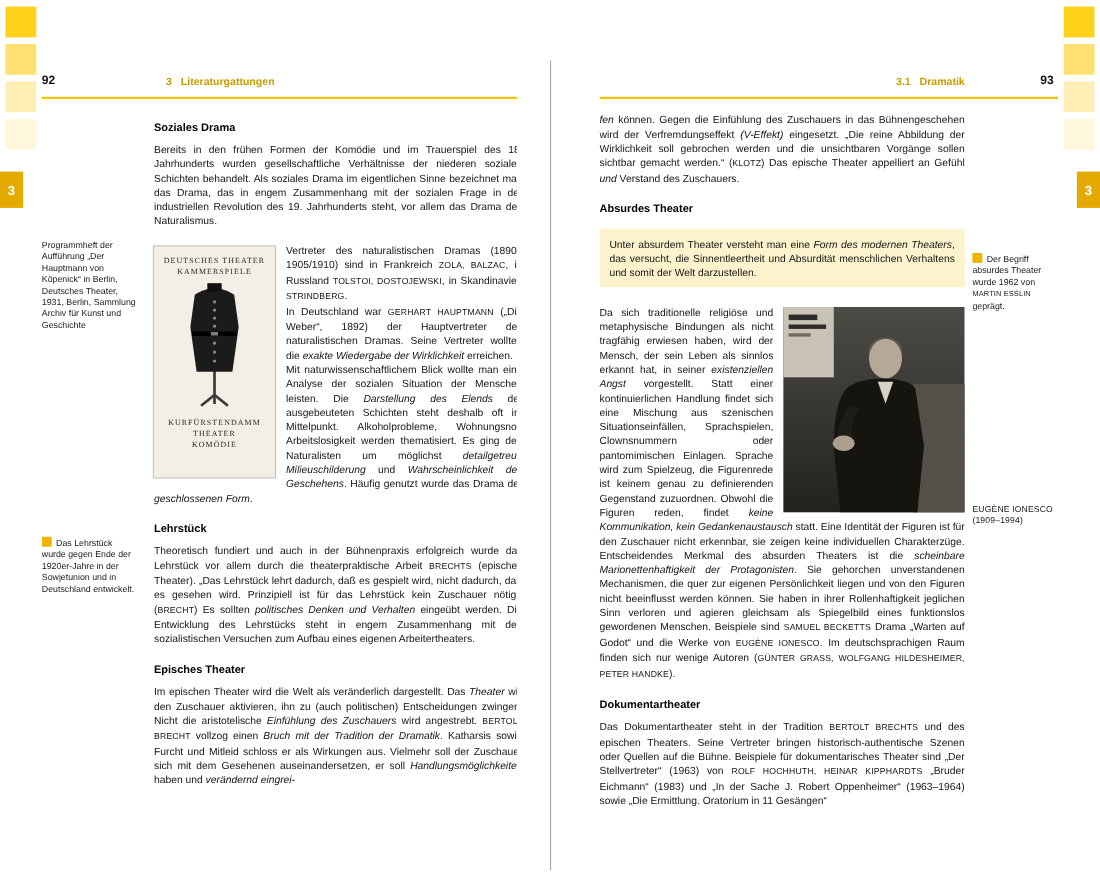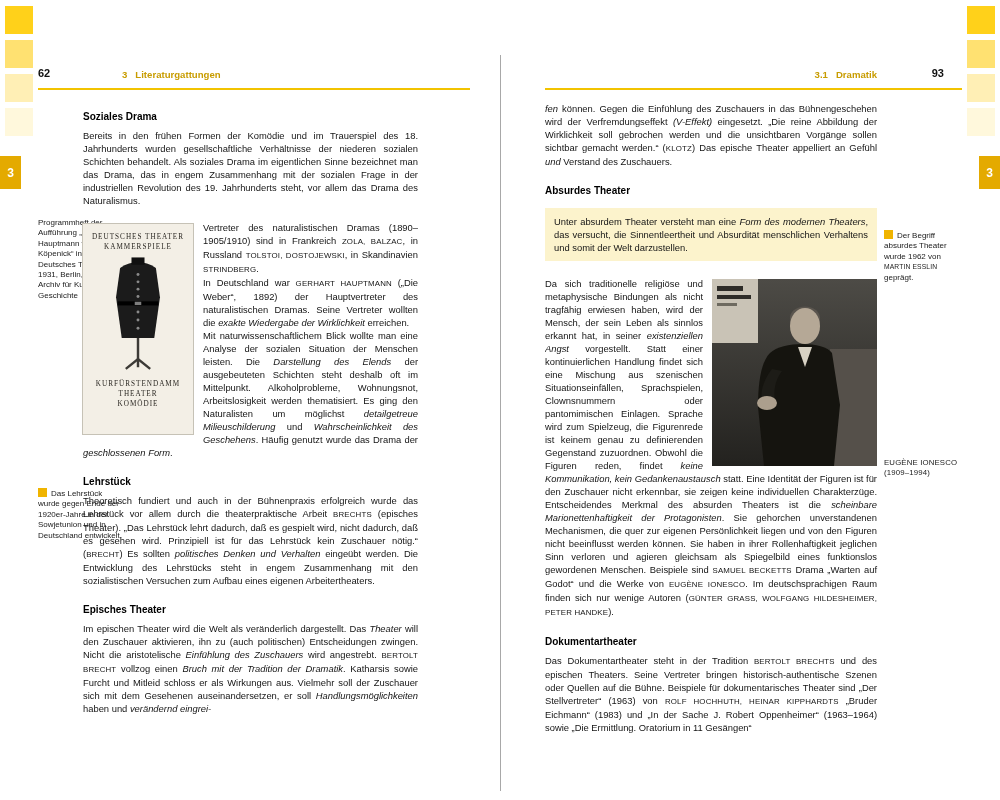--- a/index.html
+++ b/index.html
@@ -20,29 +20,29 @@
   .chapter-tab.left { left:0; } .chapter-tab.right { right:0; }
 
   
   .page { position:absolute; top:60px; height:732px; overflow:hidden; }
   .page-left { left:38px; width:432px; }
   .page-right { left:545px; width:417px; }
 
   .page-header { position:relative; height:26px; }
   .page-num { position:absolute; top:7px; font-weight:bold; font-size:11px; color:#111; }
   .page-left .page-num { left:0; }
-  .page-right .page-num { right:18px; }
+  .page-right .page-num { right:4px; }
   .chapter-title { position:absolute; top:8.5px; font-weight:bold; font-size:9.6px; color:#c89c00; }
-  .page-left .chapter-title { left:84px; }
+  .page-left .chapter-title { left:113px; }
   .page-right .chapter-title { right:85px; }
   .chapter-title .num { margin-right:8px; }
   .rule { height:2px; background:#f2c300; margin-top:2px; }
 
   .main-col { position:relative; }
-  .page-left .main-col { margin-left:45px; width:335px; }
+  .page-left .main-col { margin-left:102px; width:335px; }
   .page-right .main-col { width:332px; }
 
   h3.sec { font-size:10px; font-weight:bold; color:#000; margin:17px 0 7px 0; clear:both; }
   .page-left h3.first-h { margin-top:21px; }
   p.body { font-size:9.4px; line-height:13px; color:#141414; text-align:justify; margin:0; }
   .page-right p.opening { margin-top:12px; }
   .seg-b { font-weight:400; }
   .seg-i { font-style:italic; }
   .seg-sc { font-size:0.84em; letter-spacing:0.02em; }
 
@@ -89,21 +89,21 @@
     <div class="sq sq2"></div>
     <div class="sq sq3"></div>
     <div class="sq sq4"></div>
   </div>
   <div class="chapter-tab right">3</div>
 
   <div class="divider"></div>
 
   <section class="page page-left">
     <div class="page-header">
-      <span class="page-num">62</span>
+      <span class="page-num">92</span>
       <span class="chapter-title">
         <span class="num">3</span><span>Literaturgattungen</span>
       </span>
     </div>
     <div class="rule"></div>
 
     <div class="margin-note" style="top:158px">
       <span>Programmheft der Aufführung „Der Hauptmann von Köpenick“ in Berlin, Deutsches Theater, 1931, Berlin, Sammlung Archiv für Kunst und Geschichte</span>
     </div>
     <div class="margin-note" style="top:428px">

